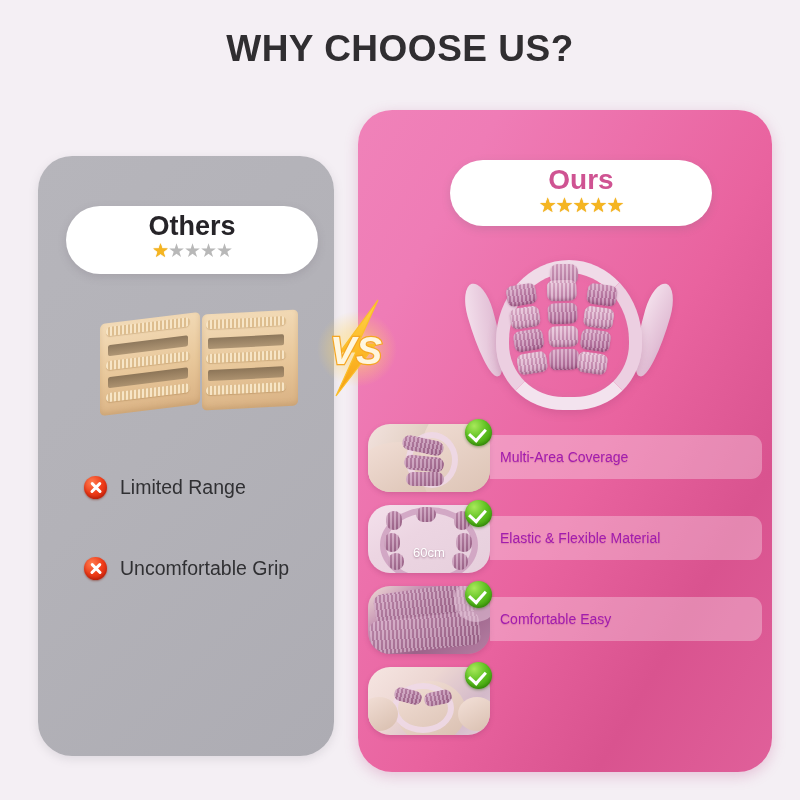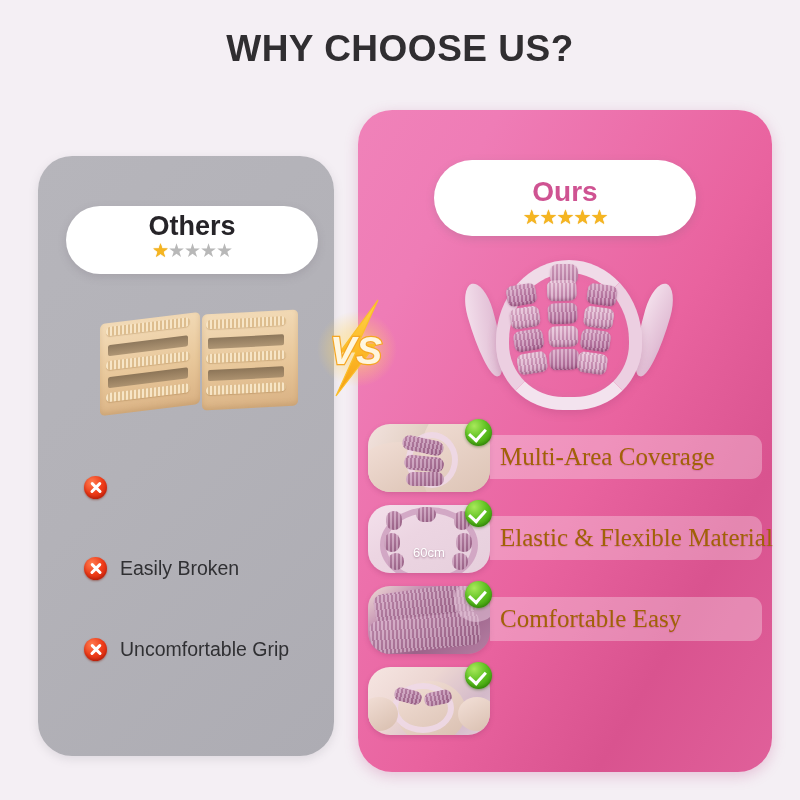--- a/index.html
+++ b/index.html
@@ -66,25 +66,25 @@
     box-sizing: border-box;
   }
   .pill-others {
     left: 66px;
     top: 206px;
     width: 252px;
     height: 68px;
     padding-top: 5px;
   }
   .pill-ours {
-    left: 434px;
+    left: 450px;
     top: 160px;
     width: 262px;
-    height: 76px;
-    padding-top: 17px;
+    height: 66px;
+    padding-top: 5px;
   }
   .pill-label {
     font-size: 27px;
     font-weight: bold;
     line-height: 30px;
     color: #262428;
   }
   .pill-ours .pill-label {
     color: #cf5392;
     font-size: 28px;
@@ -271,26 +271,25 @@
     top: 11px;
     width: 272px;
     height: 44px;
     background: rgba(255,255,255,0.30);
     border-radius: 0 11px 11px 0;
     box-sizing: border-box;
     display: flex;
     align-items: center;
   }
   .pro-label {
-    font-size: 25px;
-    color: #a16207;
+    font-size: 14px;
+    color: #a21caf;
     margin-left: 10px;
     white-space: nowrap;
     text-shadow: 0 1px 1px rgba(170,60,120,.3);
-    font-family: Liberation Serif, serif;
   }
   .icon-check {
     position: absolute;
     left: 97px;
     top: -5px;
     width: 27px; height: 27px;
     border-radius: 50%;
     background: radial-gradient(circle at 34% 26%, #a8e85a 0%, #5fc222 45%, #2f8f00 100%);
     box-shadow: 0 1px 3px rgba(30,80,0,.45), inset 0 -2px 3px rgba(20,70,0,.3);
     z-index: 4;
@@ -374,24 +373,21 @@
     <div class="wood-slot" style="left:6px;  top:24px; width:76px;"></div>
     <div class="wood-roller" style="left:4px;  top:40px; width:80px;"></div>
     <div class="wood-slot" style="left:6px;  top:56px; width:76px;"></div>
     <div class="wood-roller" style="left:4px;  top:72px; width:80px;"></div>
   </div>
 </div>
 
 <div class="cons-list">
   <div class="con-row">
     <span class="icon-x"></span>
-  </div>
-  <div class="con-row">
-    <span class="icon-x"></span>
-    <span class="con-label">Easily Broken</span>
+    <span class="con-label">Limited Range</span>
   </div>
   <div class="con-row">
     <span class="icon-x"></span>
     <span class="con-label">Uncomfortable Grip</span>
   </div>
 </div>
 
 <div class="panel panel-ours"></div>
 
 <div class="pill pill-ours">

